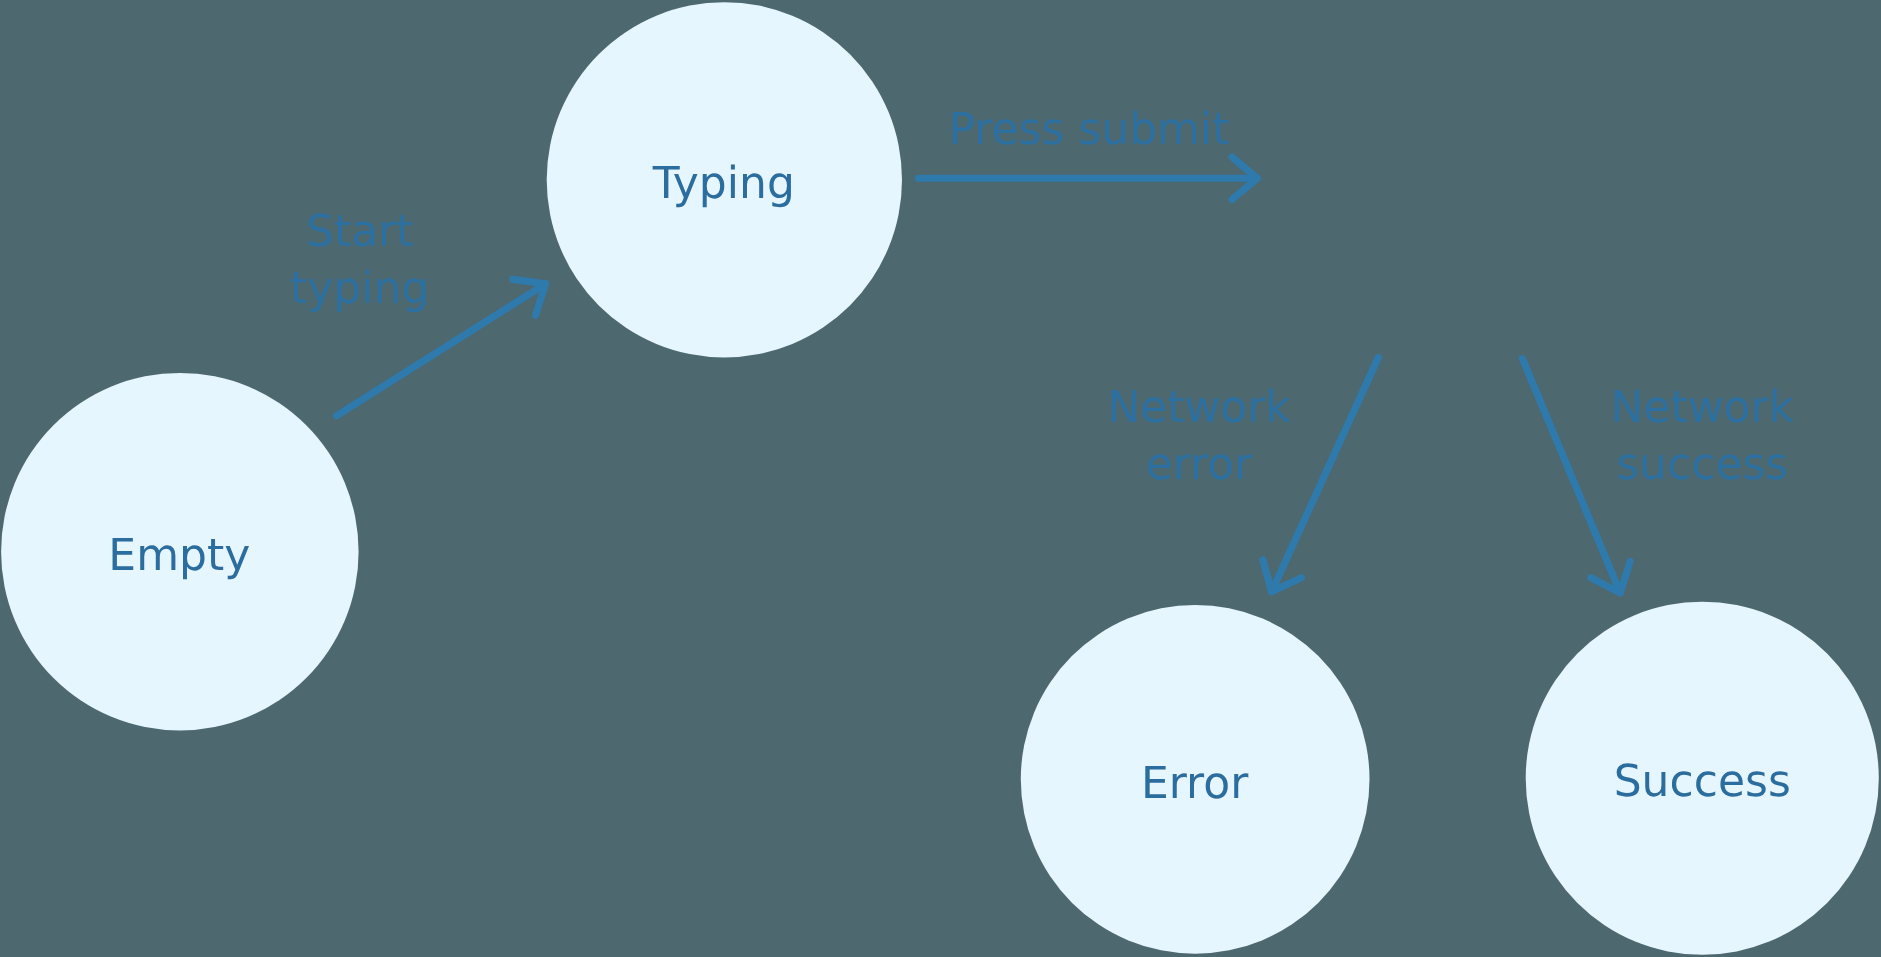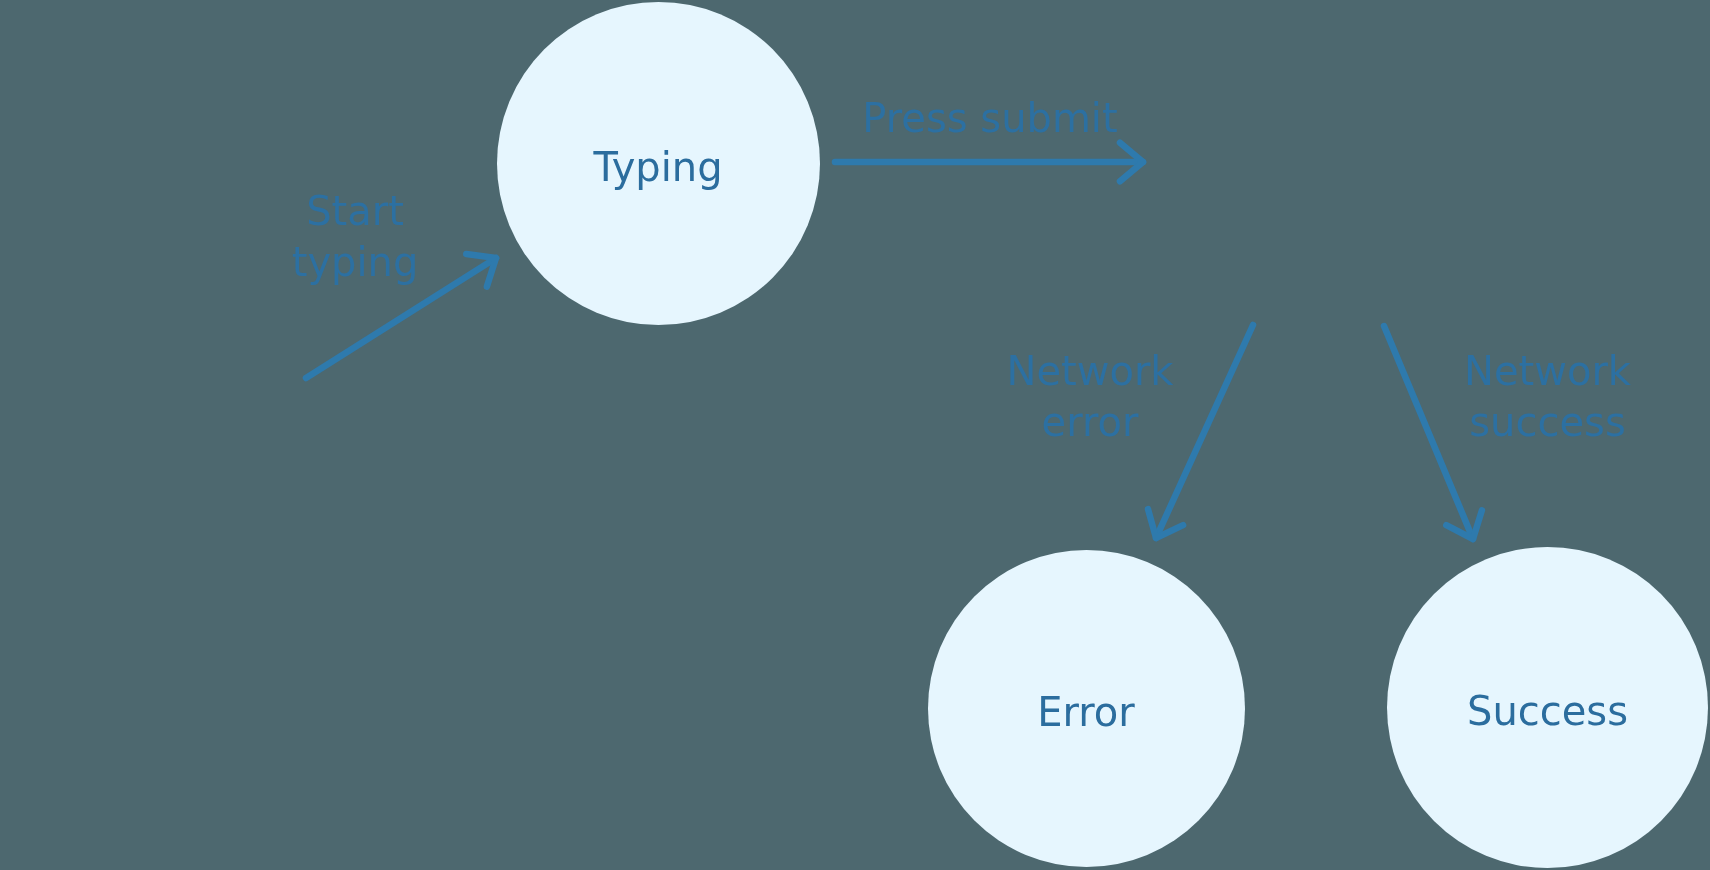--- a/index.html
+++ b/index.html
@@ -59,31 +59,34 @@
     <g>
       <path d="M 1253 325 L 1156 538"></path>
       <path d="M 1148.0 509.1 L 1156 538 L 1183.1 525.1"></path>
     </g>
     <g>
       <path d="M 1384 326 L 1473 539"></path>
       <path d="M 1446.3 525.2 L 1473 539 L 1481.9 510.4"></path>
     </g>
   </svg>
 
+  <div class="node" style="left: 0.5px; top: 338.5px; height: 325px; width: 325px;">
+    <span class="node-label">Empty</span>
+  </div>
   <div class="node" style="left: 496.5px; top: 1.5px; height: 323px; width: 323px;">
     <span class="node-label">Typing</span>
   </div>
   <div class="node" style="left: 927.5px; top: 550px; height: 317px; width: 317px;">
     <span class="node-label">Error</span>
   </div>
   <div class="node" style="left: 1387px; top: 546.5px; height: 321px; width: 321px;">
     <span class="node-label">Success</span>
   </div>
 
-  <div class="edge-label" style="left: 327px; top: 185.5px; margin-left: 28px;">
+  <div class="edge-label" style="left: 327px; top: 185.5px;">
     <span>Start</span><br>
     <span>typing</span>
   </div>
   <div class="edge-label" style="left: 990px; top: 62px; margin-top: 31px;">
     <span>Press submit</span>
   </div>
   <div class="edge-label" style="left: 1090px; top: 345.5px;">
     <span>Network</span><br>
     <span>error</span>
   </div>

